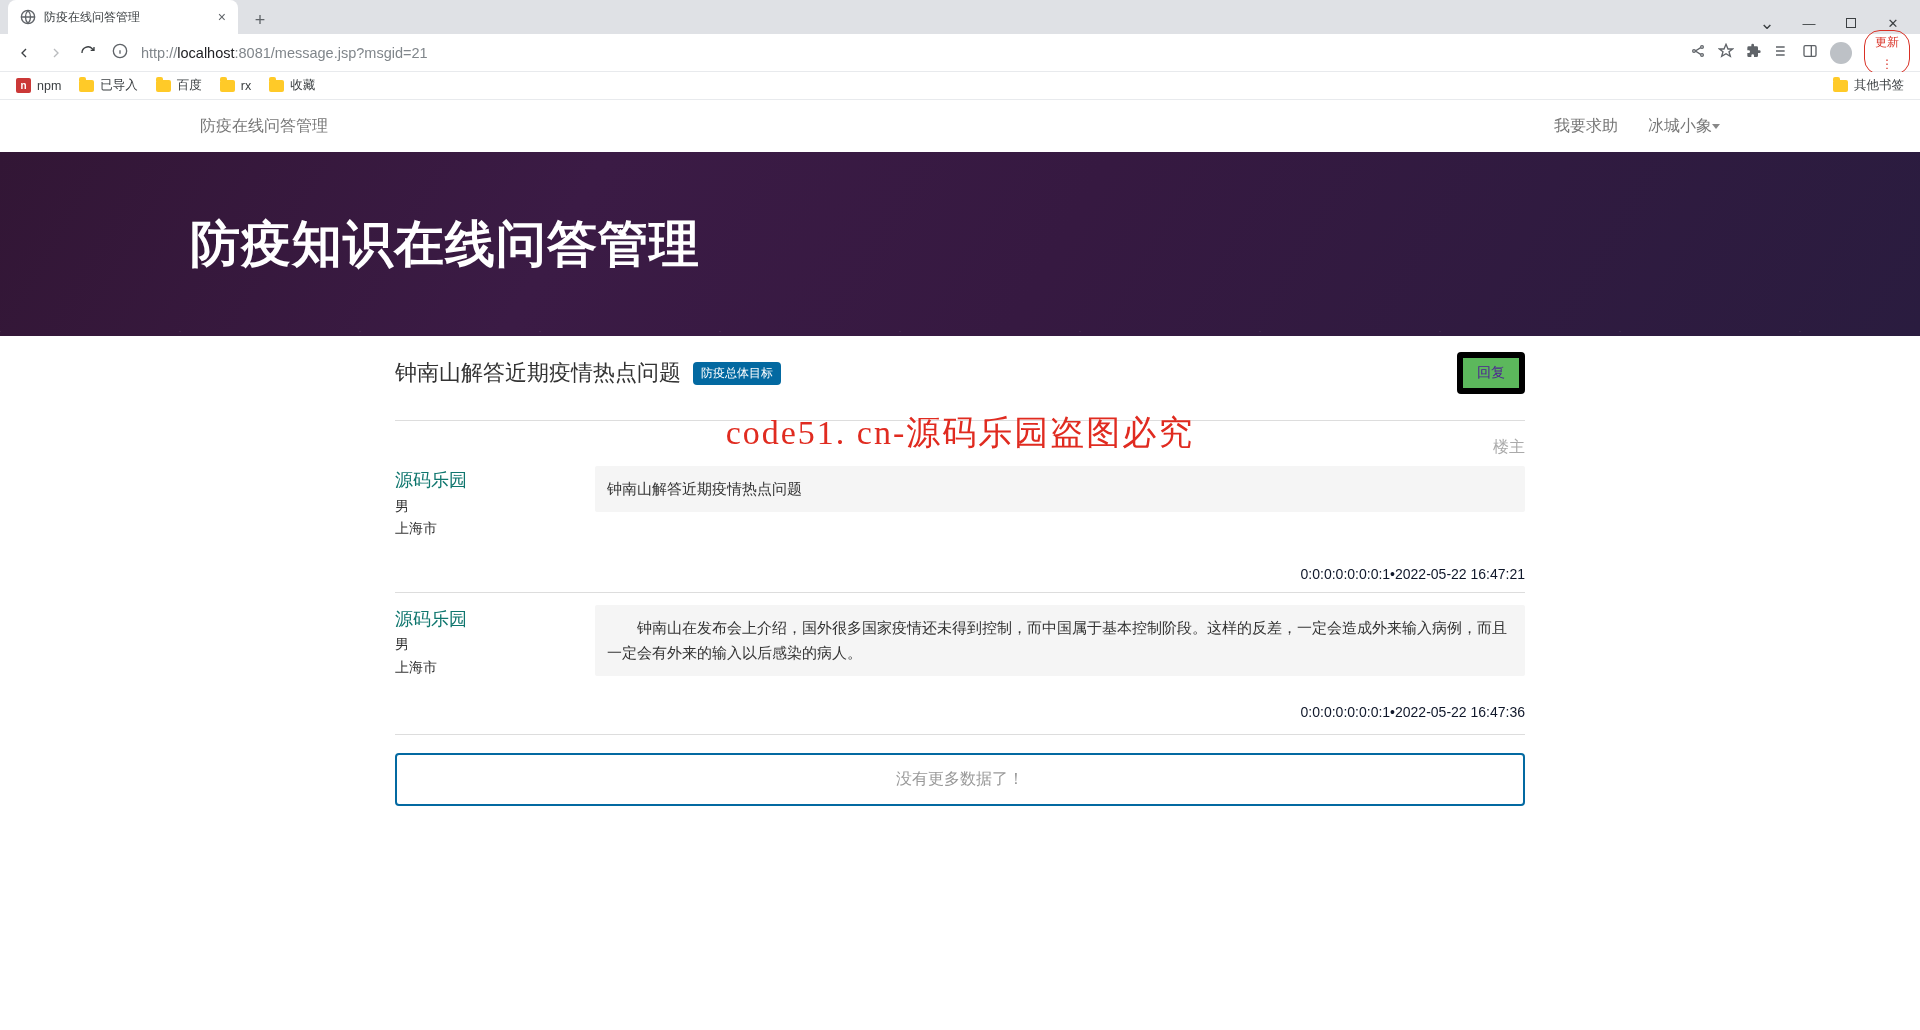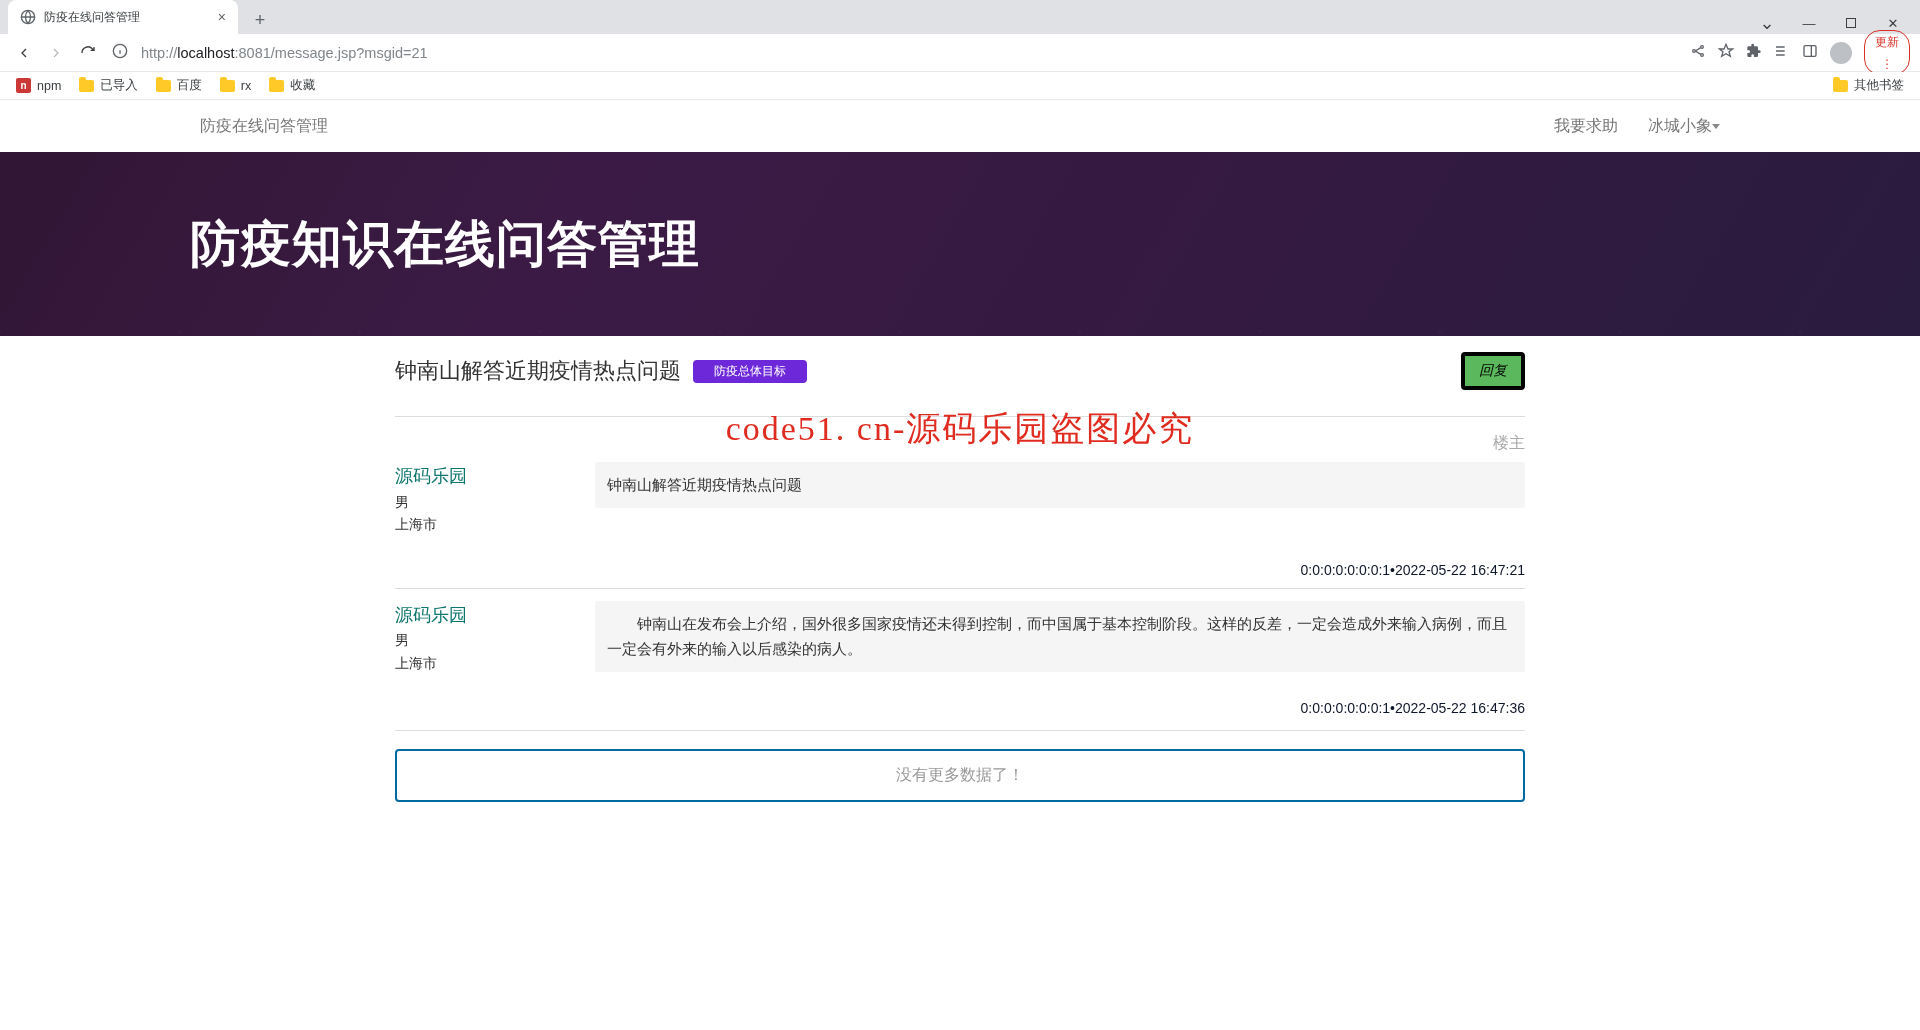--- a/index.html
+++ b/index.html
@@ -88,25 +88,25 @@
     }
     .hero h1 { color: #fff; font-size: 50px; font-weight: 700; letter-spacing: 1px; }
 
     .container { width: 1130px; margin: 0 auto; }
 
     .thread-head {
       display: flex; align-items: center; padding: 16px 0 10px; gap: 12px;
     }
     .thread-title { font-size: 22px; color: #333; }
     .tag {
-      background: #6d28d9; color: #fff; font-size: 12px; padding: 3px 21px; border-radius: 4px;
+      background: #0369a1; color: #fff; font-size: 12px; padding: 3px 8px; border-radius: 4px;
     }
     .reply-btn {
-      margin-left: auto; background: #5cb85c; color: #000000; border-radius: 4px;
-      padding: 6px 14px; font-size: 14px; border: 4px solid #000000; font-style: italic;
+      margin-left: auto; background: #5cb85c; color: #4c1d95; border-radius: 4px;
+      padding: 6px 14px; font-size: 14px; border: 6px solid #000000;
     }
 
     .watermark {
       color: #e02b20; font-size: 34px; text-align: center;
       font-family: "SimSun", serif; letter-spacing: 2px; margin: 6px 0 -36px;
       position: relative; z-index: 50;
     }
 
     .post {
       border-top: 1px solid #ddd; padding: 12px 0 0; display: grid;

